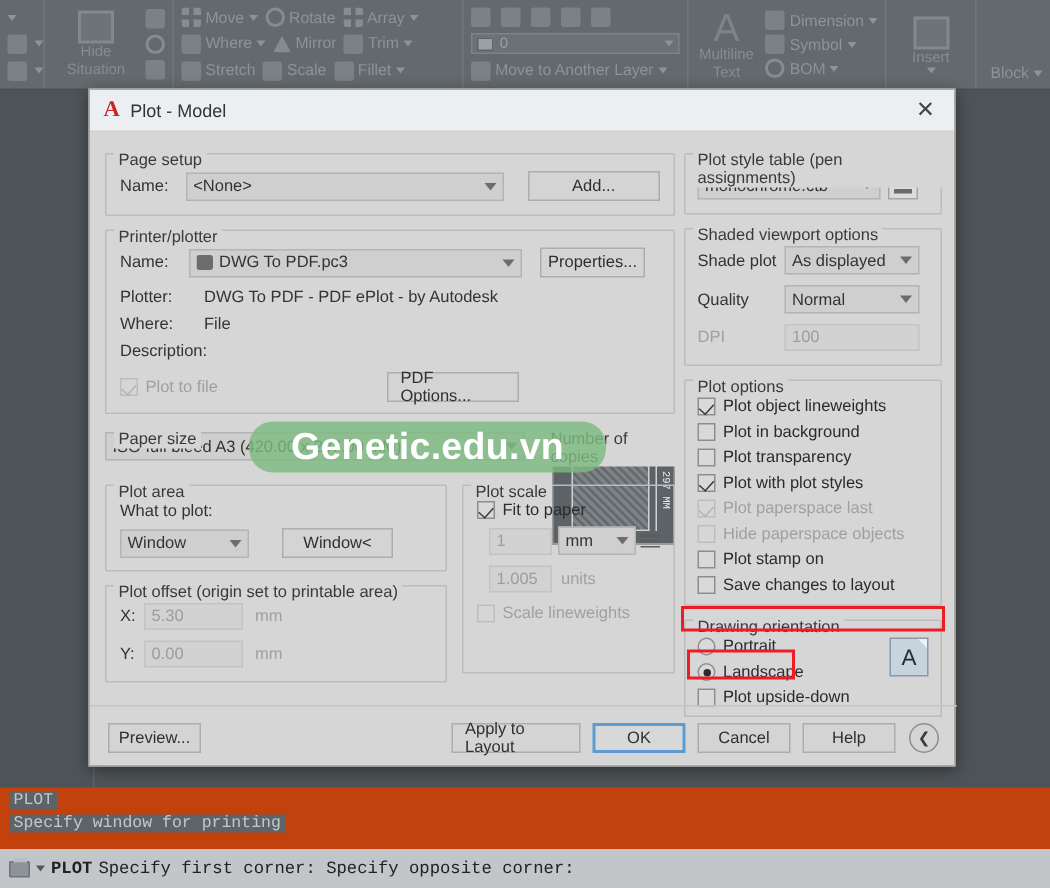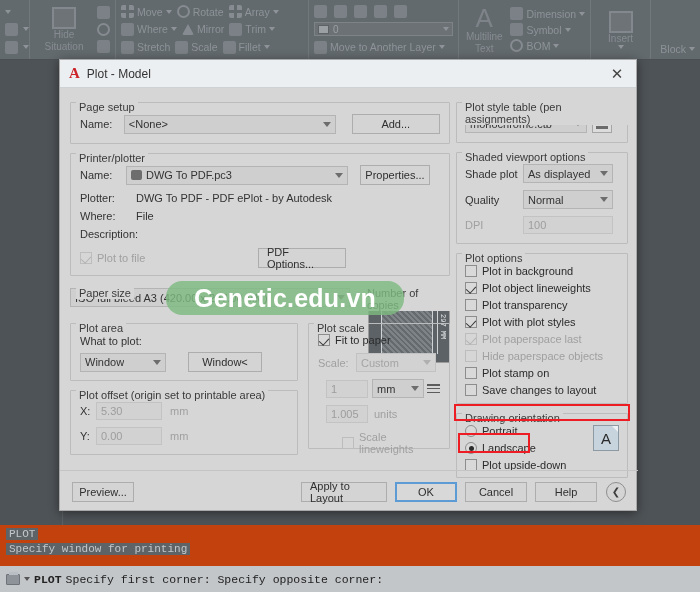--- a/index.html
+++ b/index.html
@@ -496,44 +496,37 @@
         </div>
 
         <div style="width:142px">
           <div class="group">
             <span class="g-title">Plot scale</span>
             <div class="g-frame" style="padding:10px 9px 9px 9px;height:126px">
               <div class="cb">
                 <span class="box checked"></span>
                 <span>Fit to paper</span>
               </div>
-              <div class="row" style="margin-top:7px">
-                <span class="lbl dim" style="width:38px">Scale:</span>
-                <span class="ctl combo disabled" style="width:80px">
-                  <span class="cv">Custom</span>
-                  <span class="chev off"></span>
-                </span>
-              </div>
               <div class="row" style="margin-top:4px">
                 <span class="input" style="width:42px;margin-left:8px">1</span>
                 <span class="ctl combo" style="width:52px;margin-left:4px">
                   <span class="cv">mm</span>
                   <span class="chev"></span>
                 </span>
                 <span class="menu-ico" style="margin-left:3px">
                     <span></span>
                     <span></span>
                     <span></span>
                   </span>
               </div>
               <div class="row" style="margin-top:4px">
                 <span class="input" style="width:42px;margin-left:8px">1.005</span>
                 <span class="dim" style="margin-left:6px">units</span>
               </div>
-              <div class="cb" style="margin-top:8px;margin-left:24px">
+              <div class="cb" style="margin-top:8px;margin-left:0">
                 <span class="box off"></span>
                 <span class="dim">Scale lineweights</span>
               </div>
             </div>
           </div>
         </div>
       </div>
     </div>
 
     <div class="col-right">
@@ -574,26 +567,26 @@
             <span class="lbl dim" style="width:58px">DPI</span>
             <span class="input" style="width:90px">100</span>
           </div>
         </div>
       </div>
 
       <div class="group">
         <span class="g-title">Plot options</span>
         <div class="g-frame" style="padding:11px 8px 7px 8px">
           <div class="cb">
+              <span class="box checked"></span>
+              <span>Plot object lineweights</span>
+            </div>
+          <div class="cb">
               <span class="box"></span>
               <span>Plot in background</span>
-            </div>
-          <div class="cb">
-              <span class="box checked"></span>
-              <span>Plot object lineweights</span>
             </div>
           <div class="cb">
               <span class="box"></span>
               <span>Plot transparency</span>
             </div>
           <div class="cb">
               <span class="box checked"></span>
               <span>Plot with plot styles</span>
             </div>
           <div class="cb">

